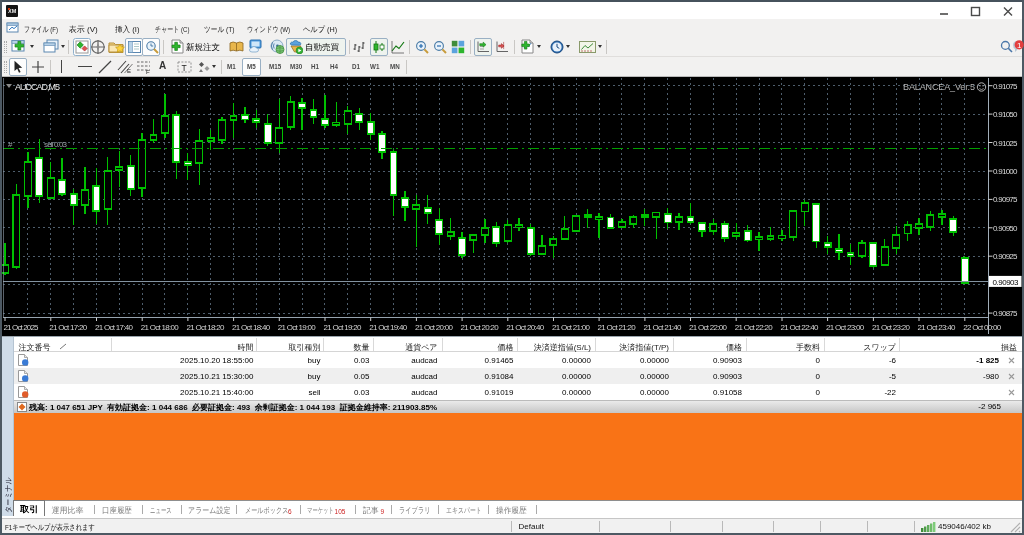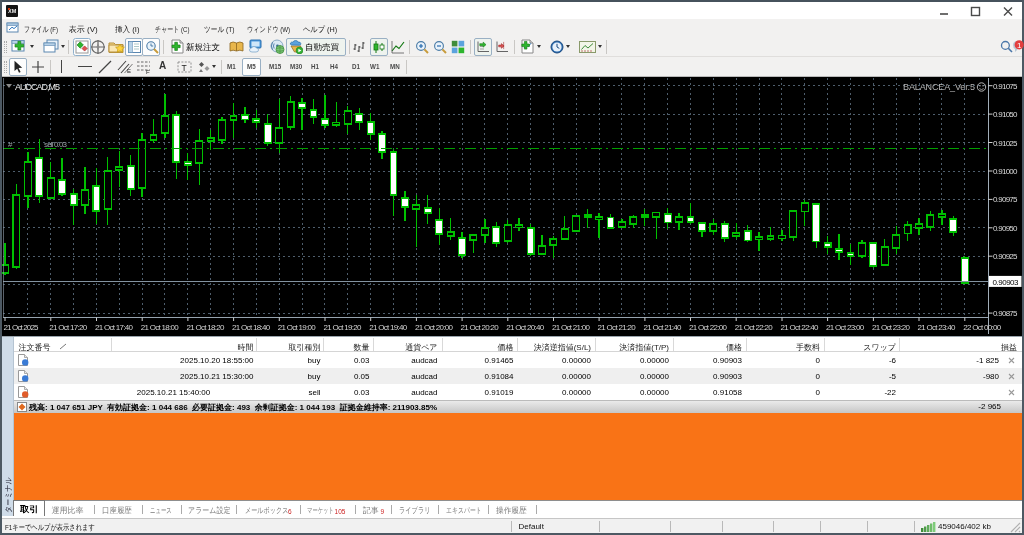--- a/index.html
+++ b/index.html
@@ -600,21 +600,21 @@
 <div class="cell" style="left:91.5px;top:20px;width:160px;text-align:right;">2025.10.20 18:55:00</div>
 <div class="cell" style="left:158.5px;top:20px;width:160px;text-align:right;">buy</div>
 <div class="cell" style="left:207.5px;top:20px;width:160px;text-align:right;">0.03</div>
 <div class="cell" style="left:275.5px;top:20px;width:160px;text-align:right;">audcad</div>
 <div class="cell" style="left:351.5px;top:20px;width:160px;text-align:right;">0.91465</div>
 <div class="cell" style="left:429px;top:20px;width:160px;text-align:right;">0.00000</div>
 <div class="cell" style="left:507px;top:20px;width:160px;text-align:right;">0.00000</div>
 <div class="cell" style="left:580px;top:20px;width:160px;text-align:right;">0.90903</div>
 <div class="cell" style="left:658px;top:20px;width:160px;text-align:right;">0</div>
 <div class="cell" style="left:734px;top:20px;width:160px;text-align:right;">-6</div>
-<div class="cell" style="left:837px;top:20px;width:160px;text-align:right;">-1 825</div>
+<div class="cell" style="left:837px;top:20px;width:160px;text-align:right;font-weight:bold;">-1 825</div>
 <svg class="abs" style="left:1006px;top:21px;" width="7" height="7" viewBox="0 0 7 7">
       <path d="M1 1 L6 6 M6 1 L1 6" stroke="#999" stroke-width="1.1"></path>
     </svg>
 <div class="abs" style="left:12px;top:32px;width:1008px;height:16px;background:#efefef;"></div>
 <svg class="abs" style="left:15px;top:34px;" width="12" height="12" viewBox="0 0 12 12">
       <path d="M1.5 0.5 h6 l3 3 v8 h-9 z" fill="#fff" stroke="#999"></path>
       <path d="M7.5 0.5 v3 h3" fill="#e8e8e8" stroke="#999" stroke-width="0.8"></path>
       <circle cx="8.2" cy="8.4" r="3.2" fill="#3a7bd5"></circle>
     </svg>
 <div class="cell" style="left:91.5px;top:36px;width:160px;text-align:right;">2025.10.21 15:30:00</div>
@@ -630,21 +630,21 @@
 <div class="cell" style="left:837px;top:36px;width:160px;text-align:right;">-980</div>
 <svg class="abs" style="left:1006px;top:37px;" width="7" height="7" viewBox="0 0 7 7">
       <path d="M1 1 L6 6 M6 1 L1 6" stroke="#999" stroke-width="1.1"></path>
     </svg>
 <div class="abs" style="left:12px;top:48px;width:1008px;height:16px;background:#ffffff;"></div>
 <svg class="abs" style="left:15px;top:50px;" width="12" height="12" viewBox="0 0 12 12">
       <path d="M1.5 0.5 h6 l3 3 v8 h-9 z" fill="#fff" stroke="#999"></path>
       <path d="M7.5 0.5 v3 h3" fill="#e8e8e8" stroke="#999" stroke-width="0.8"></path>
       <circle cx="8.2" cy="8.4" r="3.2" fill="#e05c2a"></circle>
     </svg>
-<div class="cell" style="left:91.5px;top:52px;width:160px;text-align:center;">2025.10.21 15:40:00</div>
+<div class="cell" style="left:91.5px;top:52px;width:160px;text-align:right;">2025.10.21 15:40:00</div>
 <div class="cell" style="left:158.5px;top:52px;width:160px;text-align:right;">sell</div>
 <div class="cell" style="left:207.5px;top:52px;width:160px;text-align:right;">0.03</div>
 <div class="cell" style="left:275.5px;top:52px;width:160px;text-align:right;">audcad</div>
 <div class="cell" style="left:351.5px;top:52px;width:160px;text-align:right;">0.91019</div>
 <div class="cell" style="left:429px;top:52px;width:160px;text-align:right;">0.00000</div>
 <div class="cell" style="left:507px;top:52px;width:160px;text-align:right;">0.00000</div>
 <div class="cell" style="left:580px;top:52px;width:160px;text-align:right;">0.91058</div>
 <div class="cell" style="left:658px;top:52px;width:160px;text-align:right;">0</div>
 <div class="cell" style="left:734px;top:52px;width:160px;text-align:right;">-22</div>
 <div class="cell" style="left:837px;top:68px;width:160px;text-align:right;font-family:Liberation Serif, serif;">-127</div>

